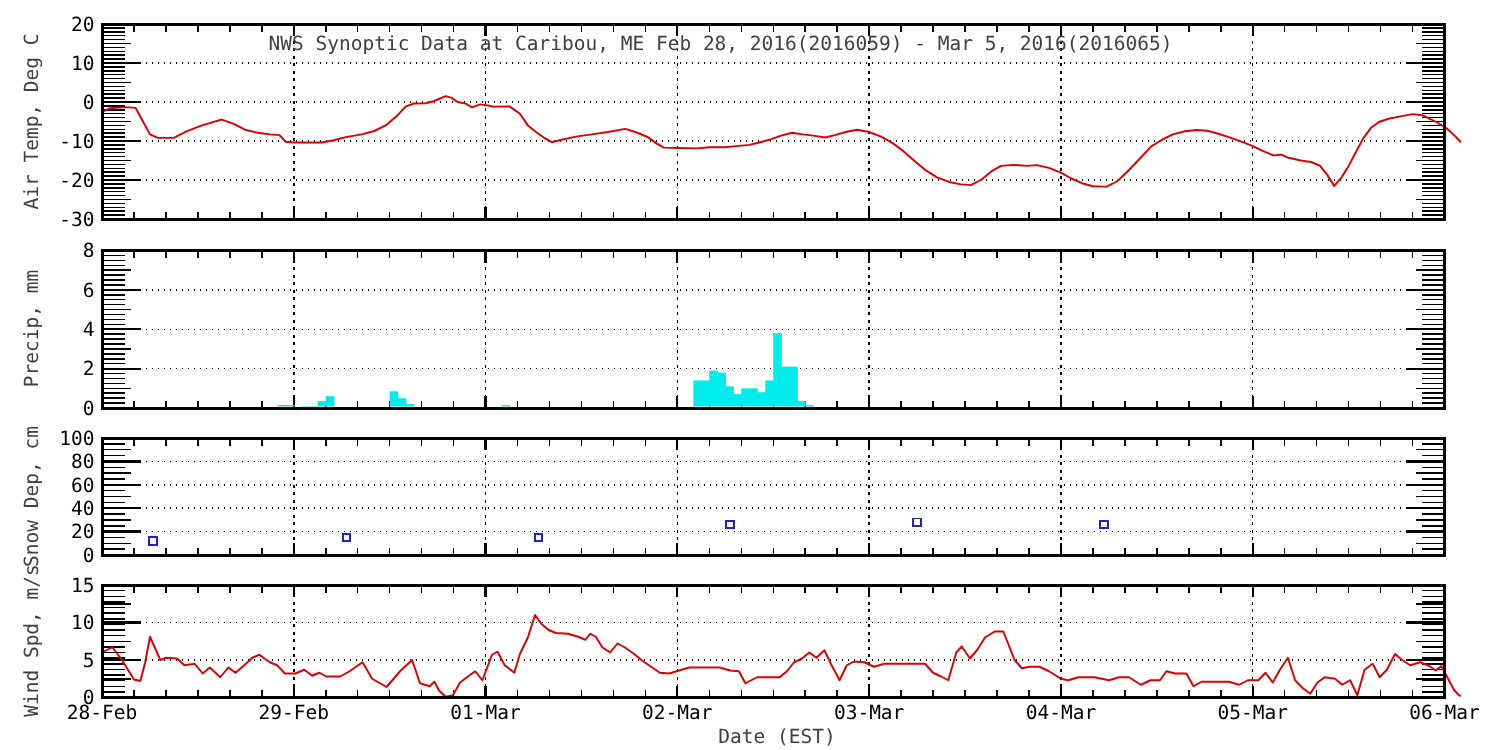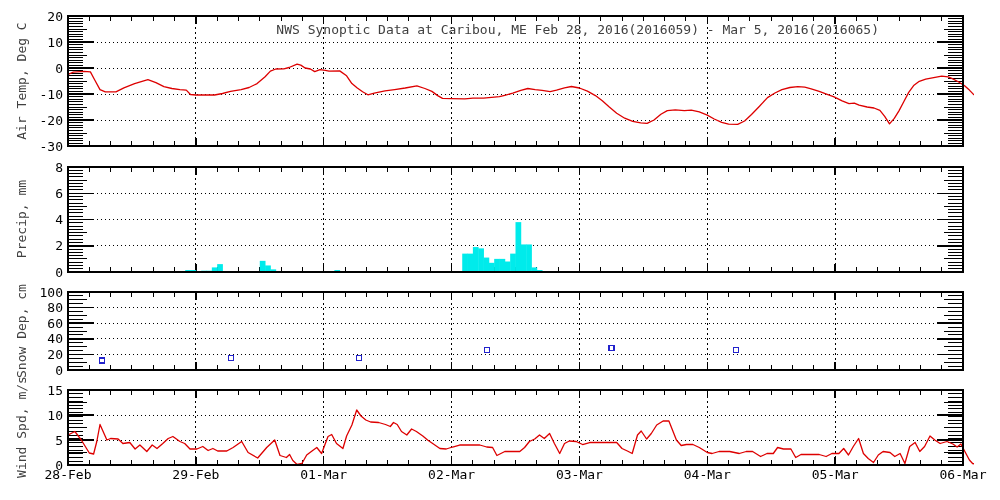--- a/index.html
+++ b/index.html
@@ -6,21 +6,21 @@
   .screen{
     position:relative;
     width:1000px;height:500px;
     background:#ffffff;
     font-family:"DejaVu Sans Mono","Liberation Mono",monospace;
     color:#404040;
     overflow:hidden;
   }
   .chart-title{
     position:absolute; top:22px; left:179px; width:700px;
-    text-align:right; font-size:13px; white-space:nowrap; letter-spacing:0;
+    text-align:left; font-size:13px; white-space:nowrap; letter-spacing:0;
   }
   .ylab{
     position:absolute; width:160px; height:16px; text-align:center;
     font-size:13px; white-space:nowrap;
     transform:rotate(-90deg);
   }
   .xlab{
     position:absolute; top:484px; left:368px; width:300px;
     text-align:center; font-size:13px;
   }
@@ -848,13 +848,14 @@
       <text x="963" y="479" text-anchor="middle" font-size="13" font-family="DejaVu Sans Mono, Liberation Mono, monospace" fill="#000">06-Mar</text>
     </svg>
 
   <div class="chart-title">NWS Synoptic Data at Caribou, ME  Feb 28, 2016(2016059) - Mar  5, 2016(2016065)</div>
 
   <div class="ylab" style="left:-58px; top:73px;">Air Temp, Deg C</div>
   <div class="ylab" style="left:-58px; top:211px;">Precip, mm</div>
   <div class="ylab" style="left:-58px; top:323px;">Snow Dep, cm</div>
   <div class="ylab" style="left:-58px; top:419px;">Wind Spd, m/s</div>
 
+  <div class="xlab">Date (EST)</div>
 </div>
 
 </body></html>

